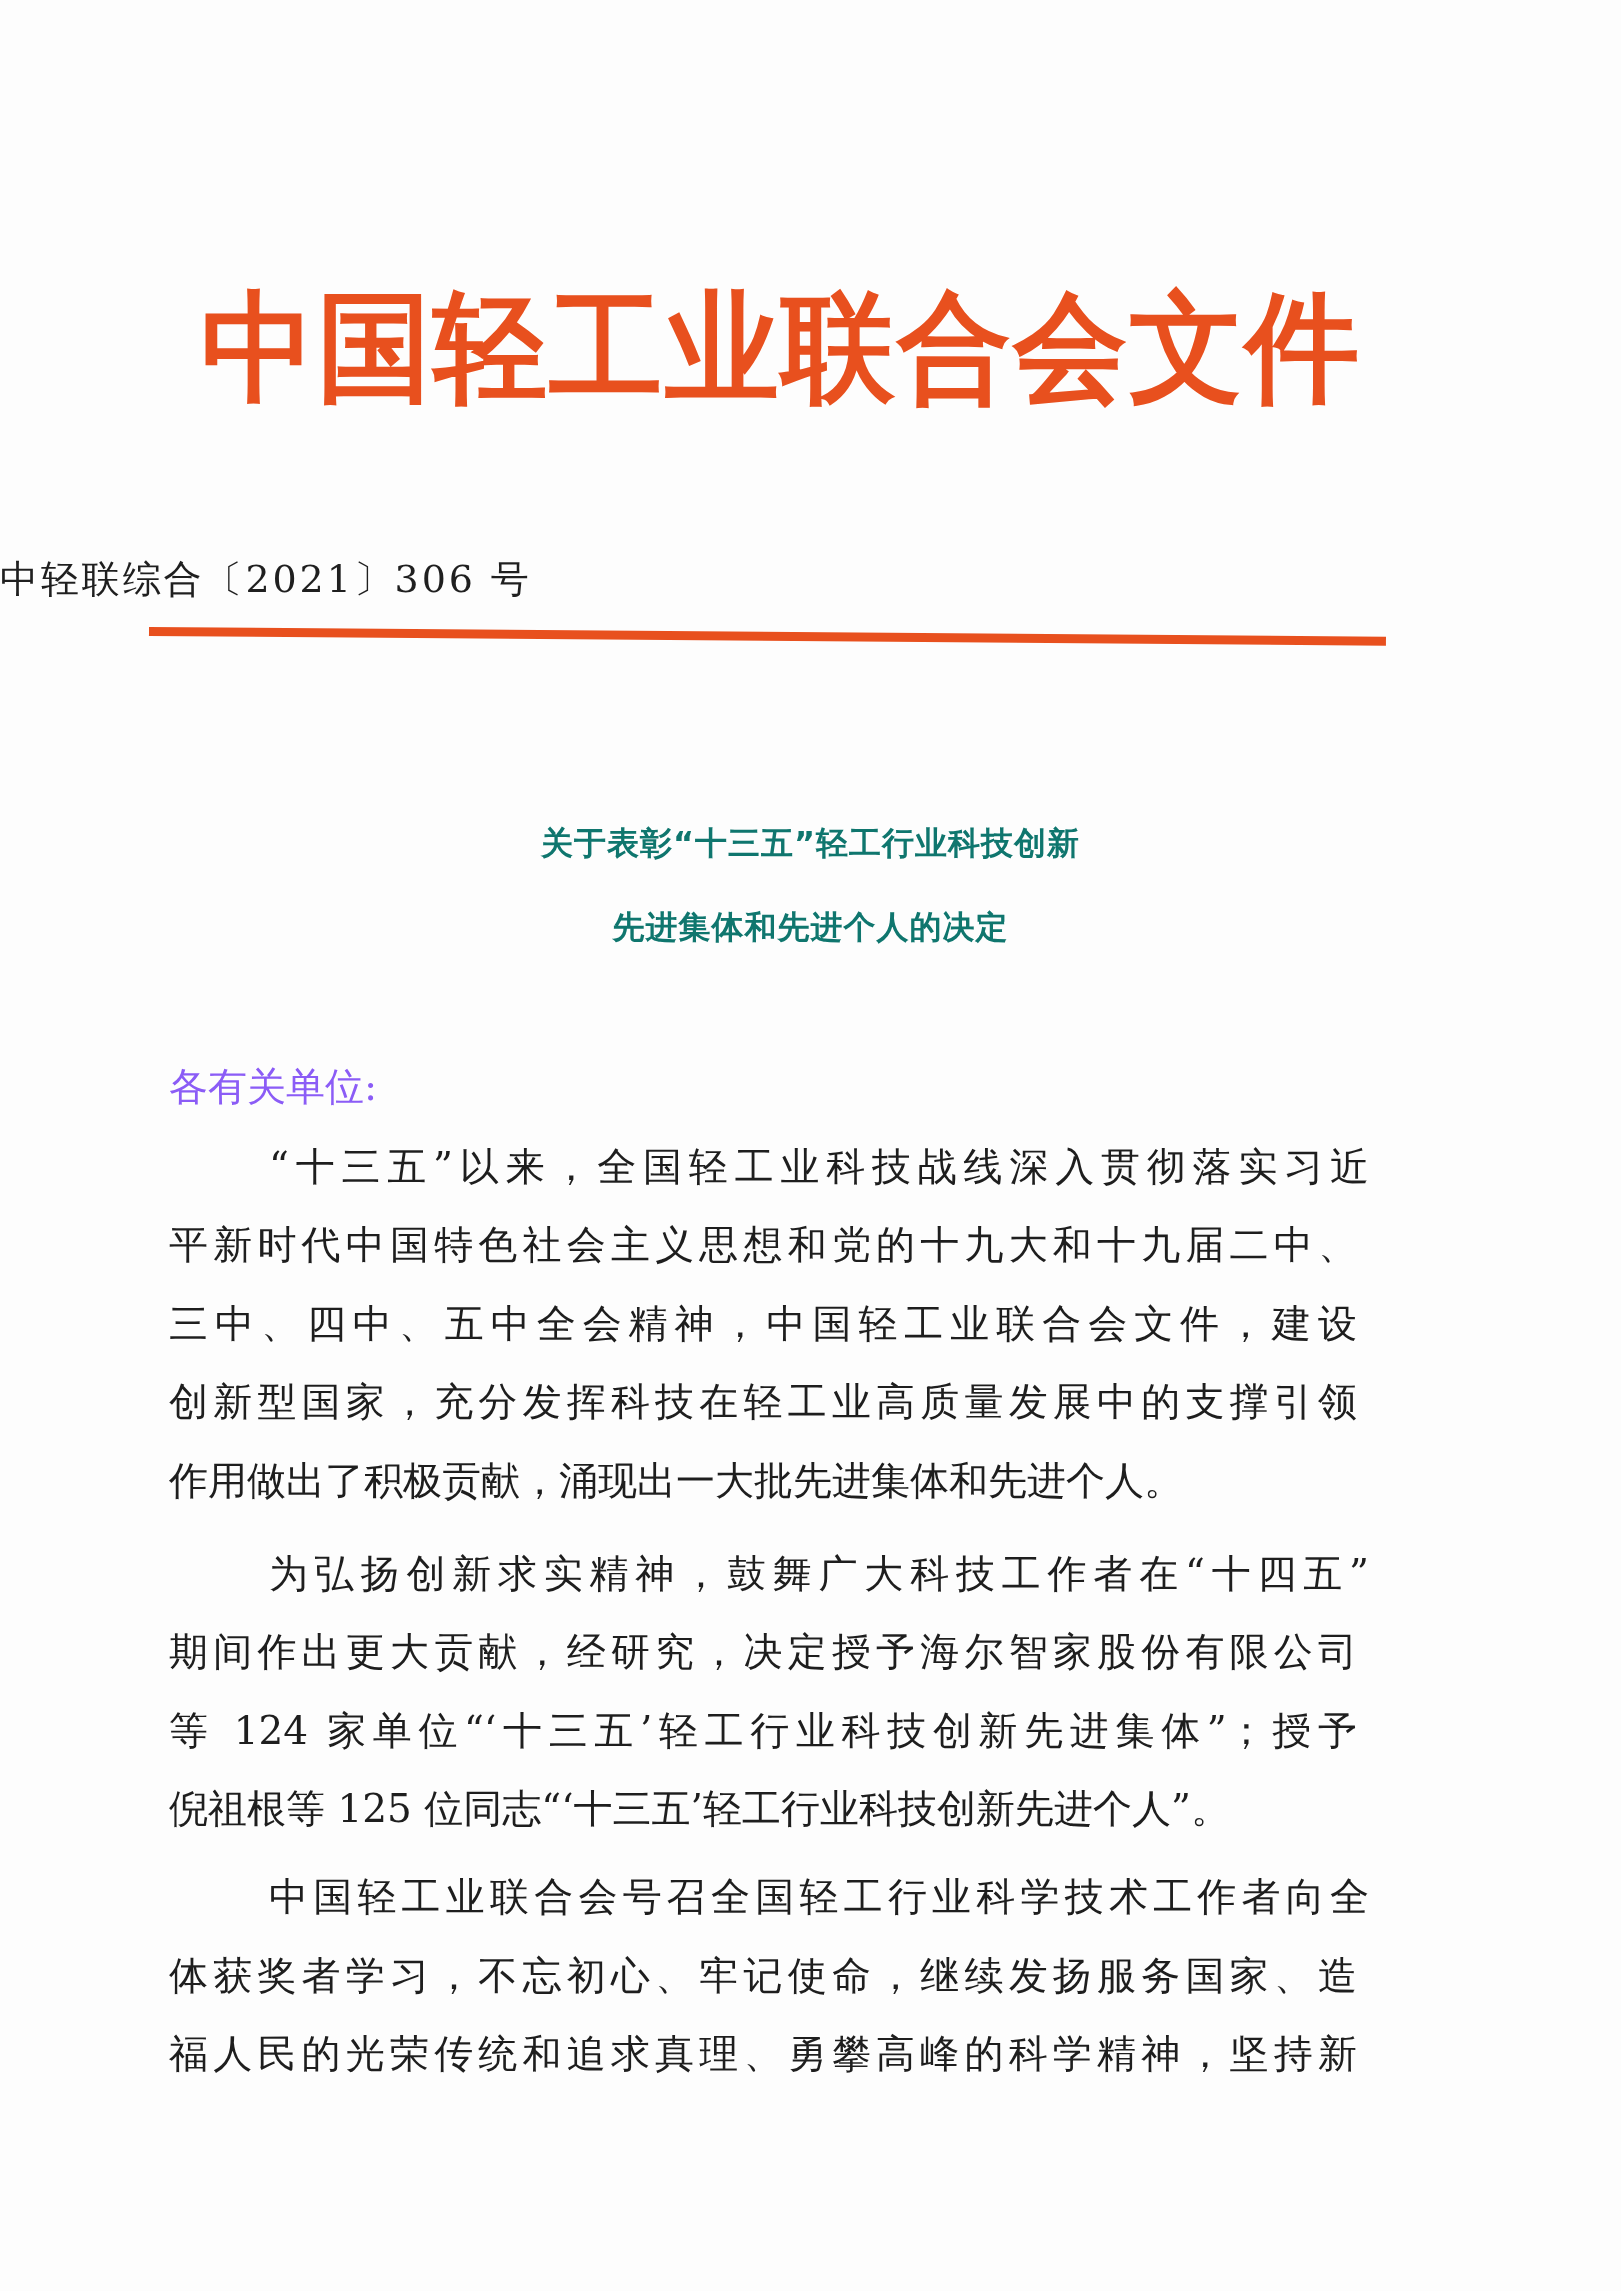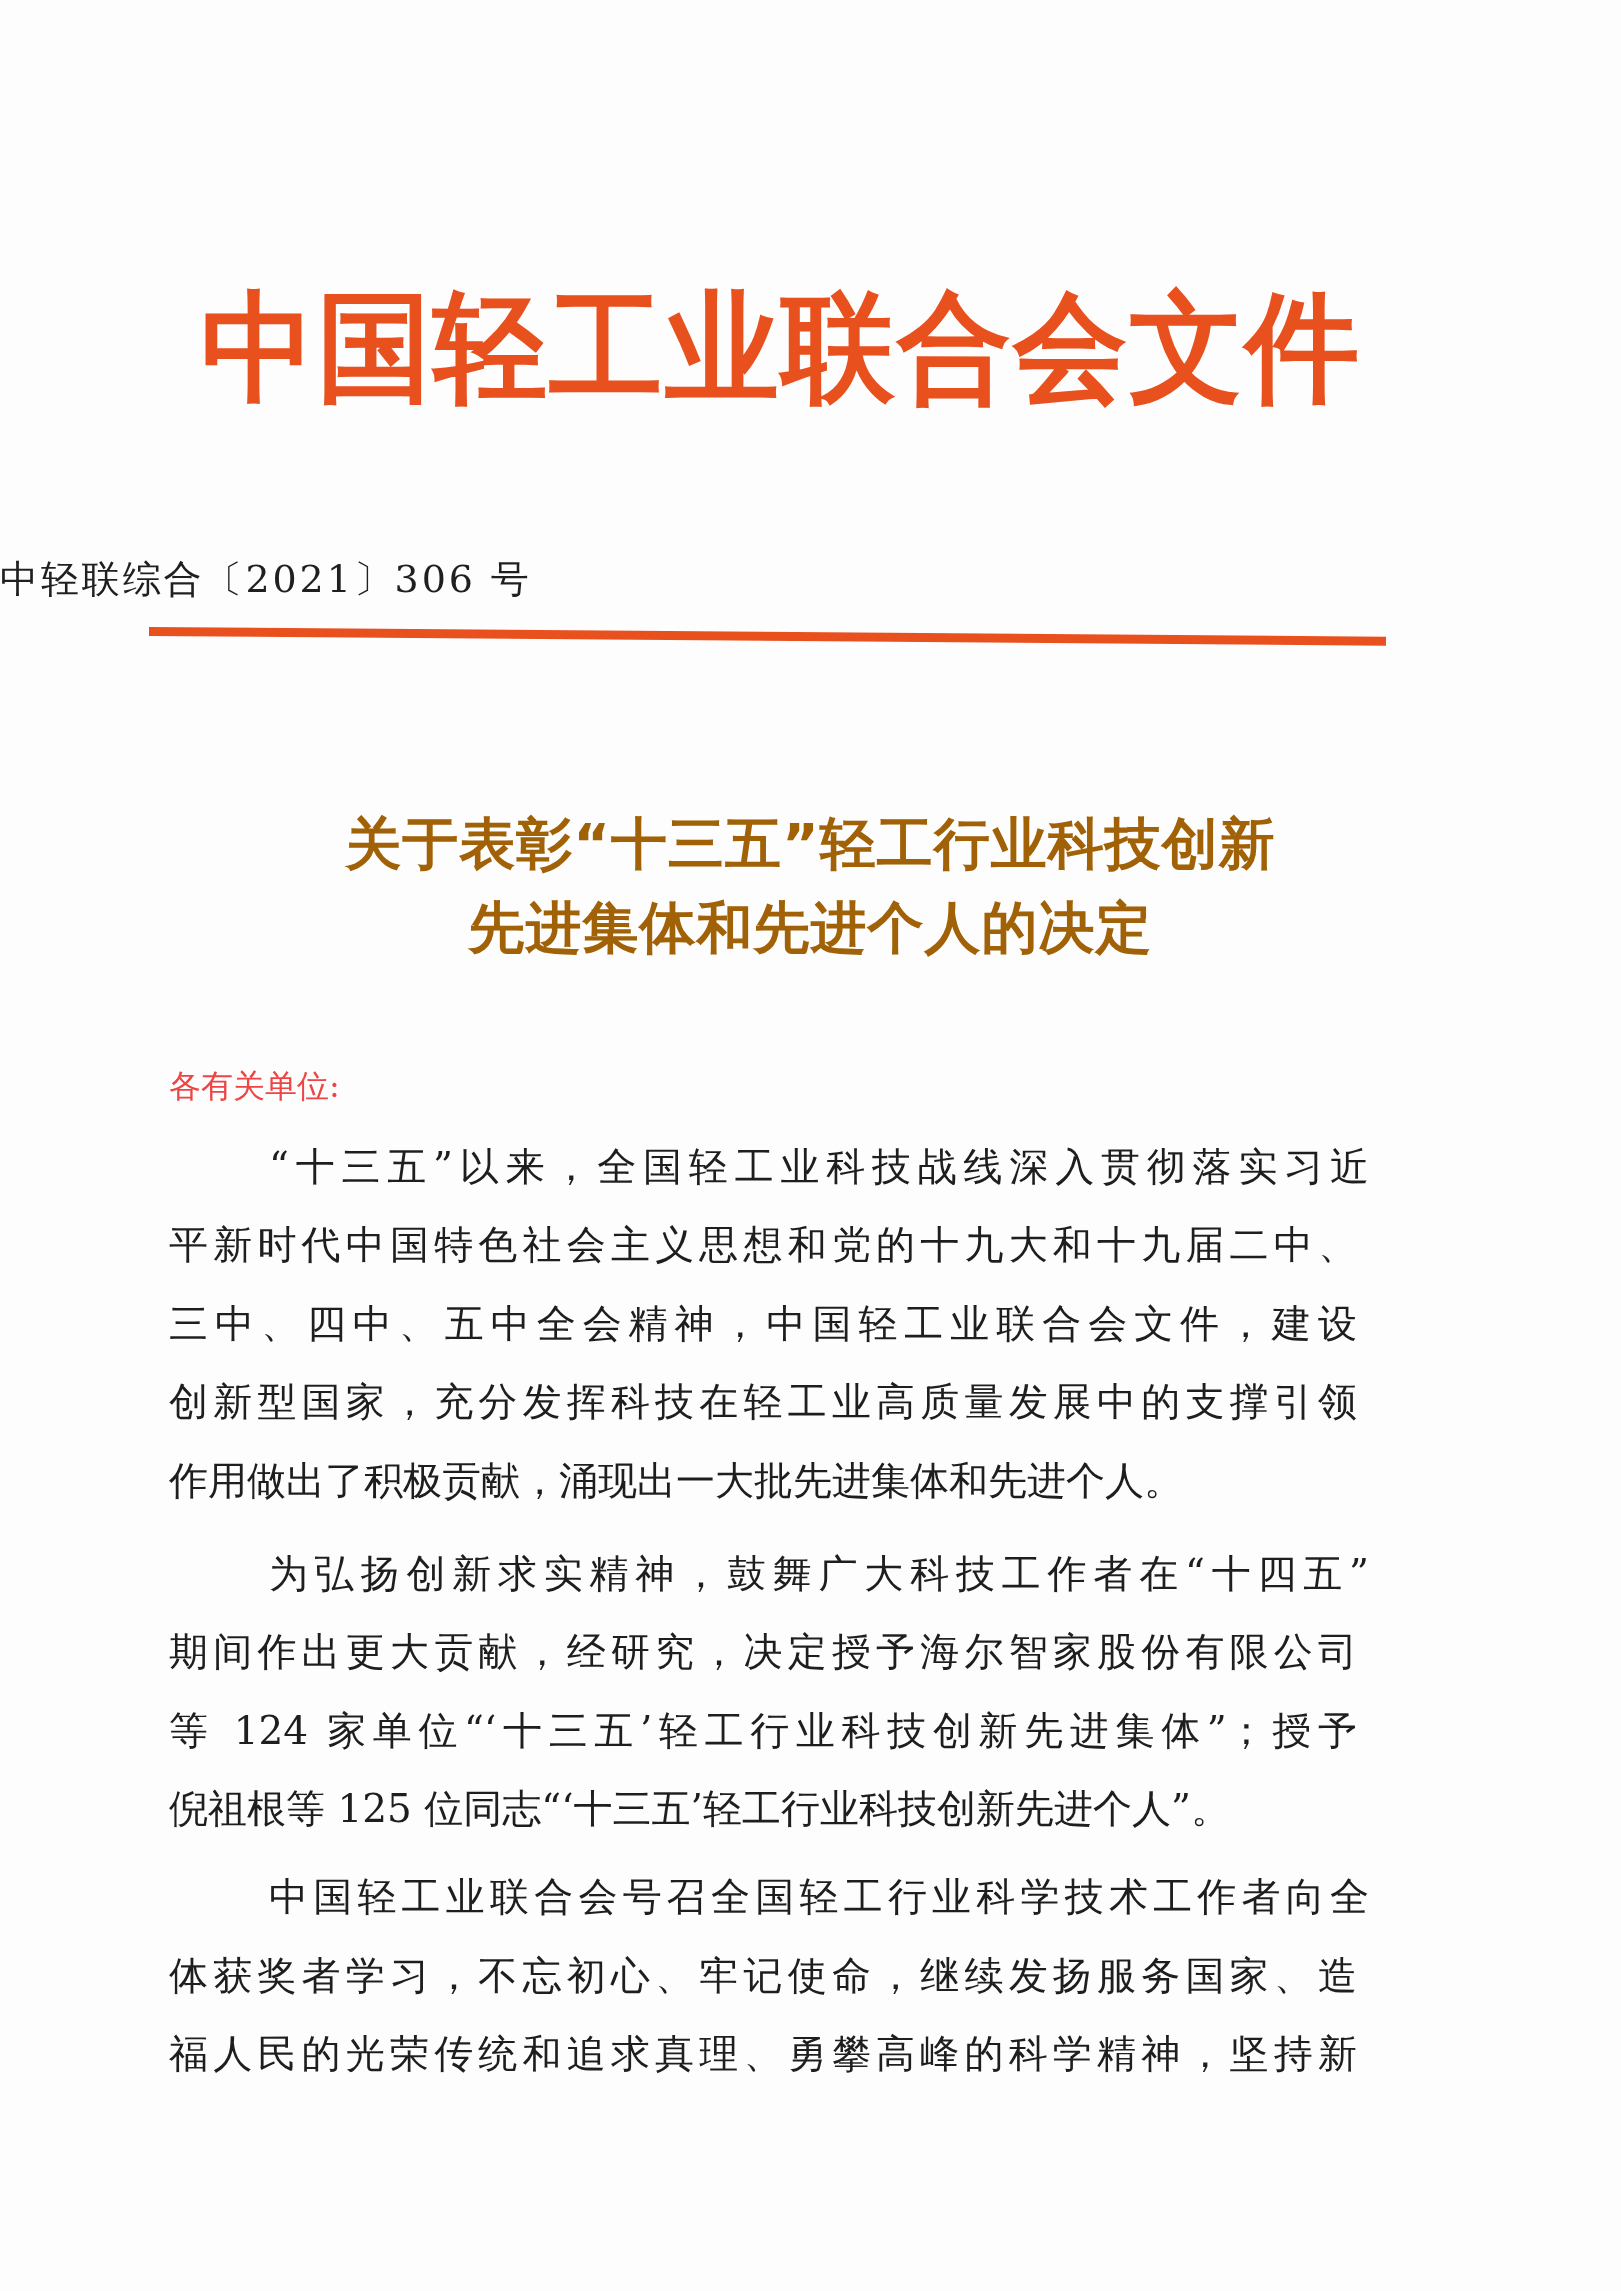--- a/index.html
+++ b/index.html
@@ -18,26 +18,26 @@
     position: absolute; left: 0; width: 1621px; top: 555px; 
     font-size: 38px; line-height: 49px; letter-spacing: 2.9px; color: #1f1f1f;
   }
   .rule {
     position: absolute; left: 149px; top: 627px; width: 1237px; height: 8.8px;
     background: #e8501e; transform: rotate(0.45deg); transform-origin: left center;
   }
   .title {
     position: absolute; left: 0; width: 1621px; text-align: center;
     font-family: "DejaVu Sans", "Liberation Sans", sans-serif; font-weight: bold;
-    font-size: 56px; line-height: 67px; color: #a16207; letter-spacing: 1px;
+    font-size: 32px; line-height: 67px; color: #0f766e; letter-spacing: 1px;
   }
   .title.l1 { top: 810px; }
   .title.l2 { top: 894px; }
   .salutation {
-    position: absolute; left: 169px; top: 1057px; font-size: 32px; line-height: 59px; color: #ef4444;
+    position: absolute; left: 169px; top: 1057px; font-size: 39px; line-height: 59px; color: #8b5cf6;
   }
   .body { position: absolute; left: 169px; width: 1188px; font-size: 39px; color: #1e1e1e; }
   .line { position: absolute; left: 0; width: 1188px; white-space: nowrap; line-height: 59px; text-align: justify; text-align-last: justify; }
   .line.indent { left: 100px; width: 1100px; }
   .line.last { text-align-last: left; }
 </style>
 </head>
 <body>
 
 <div class="page">

